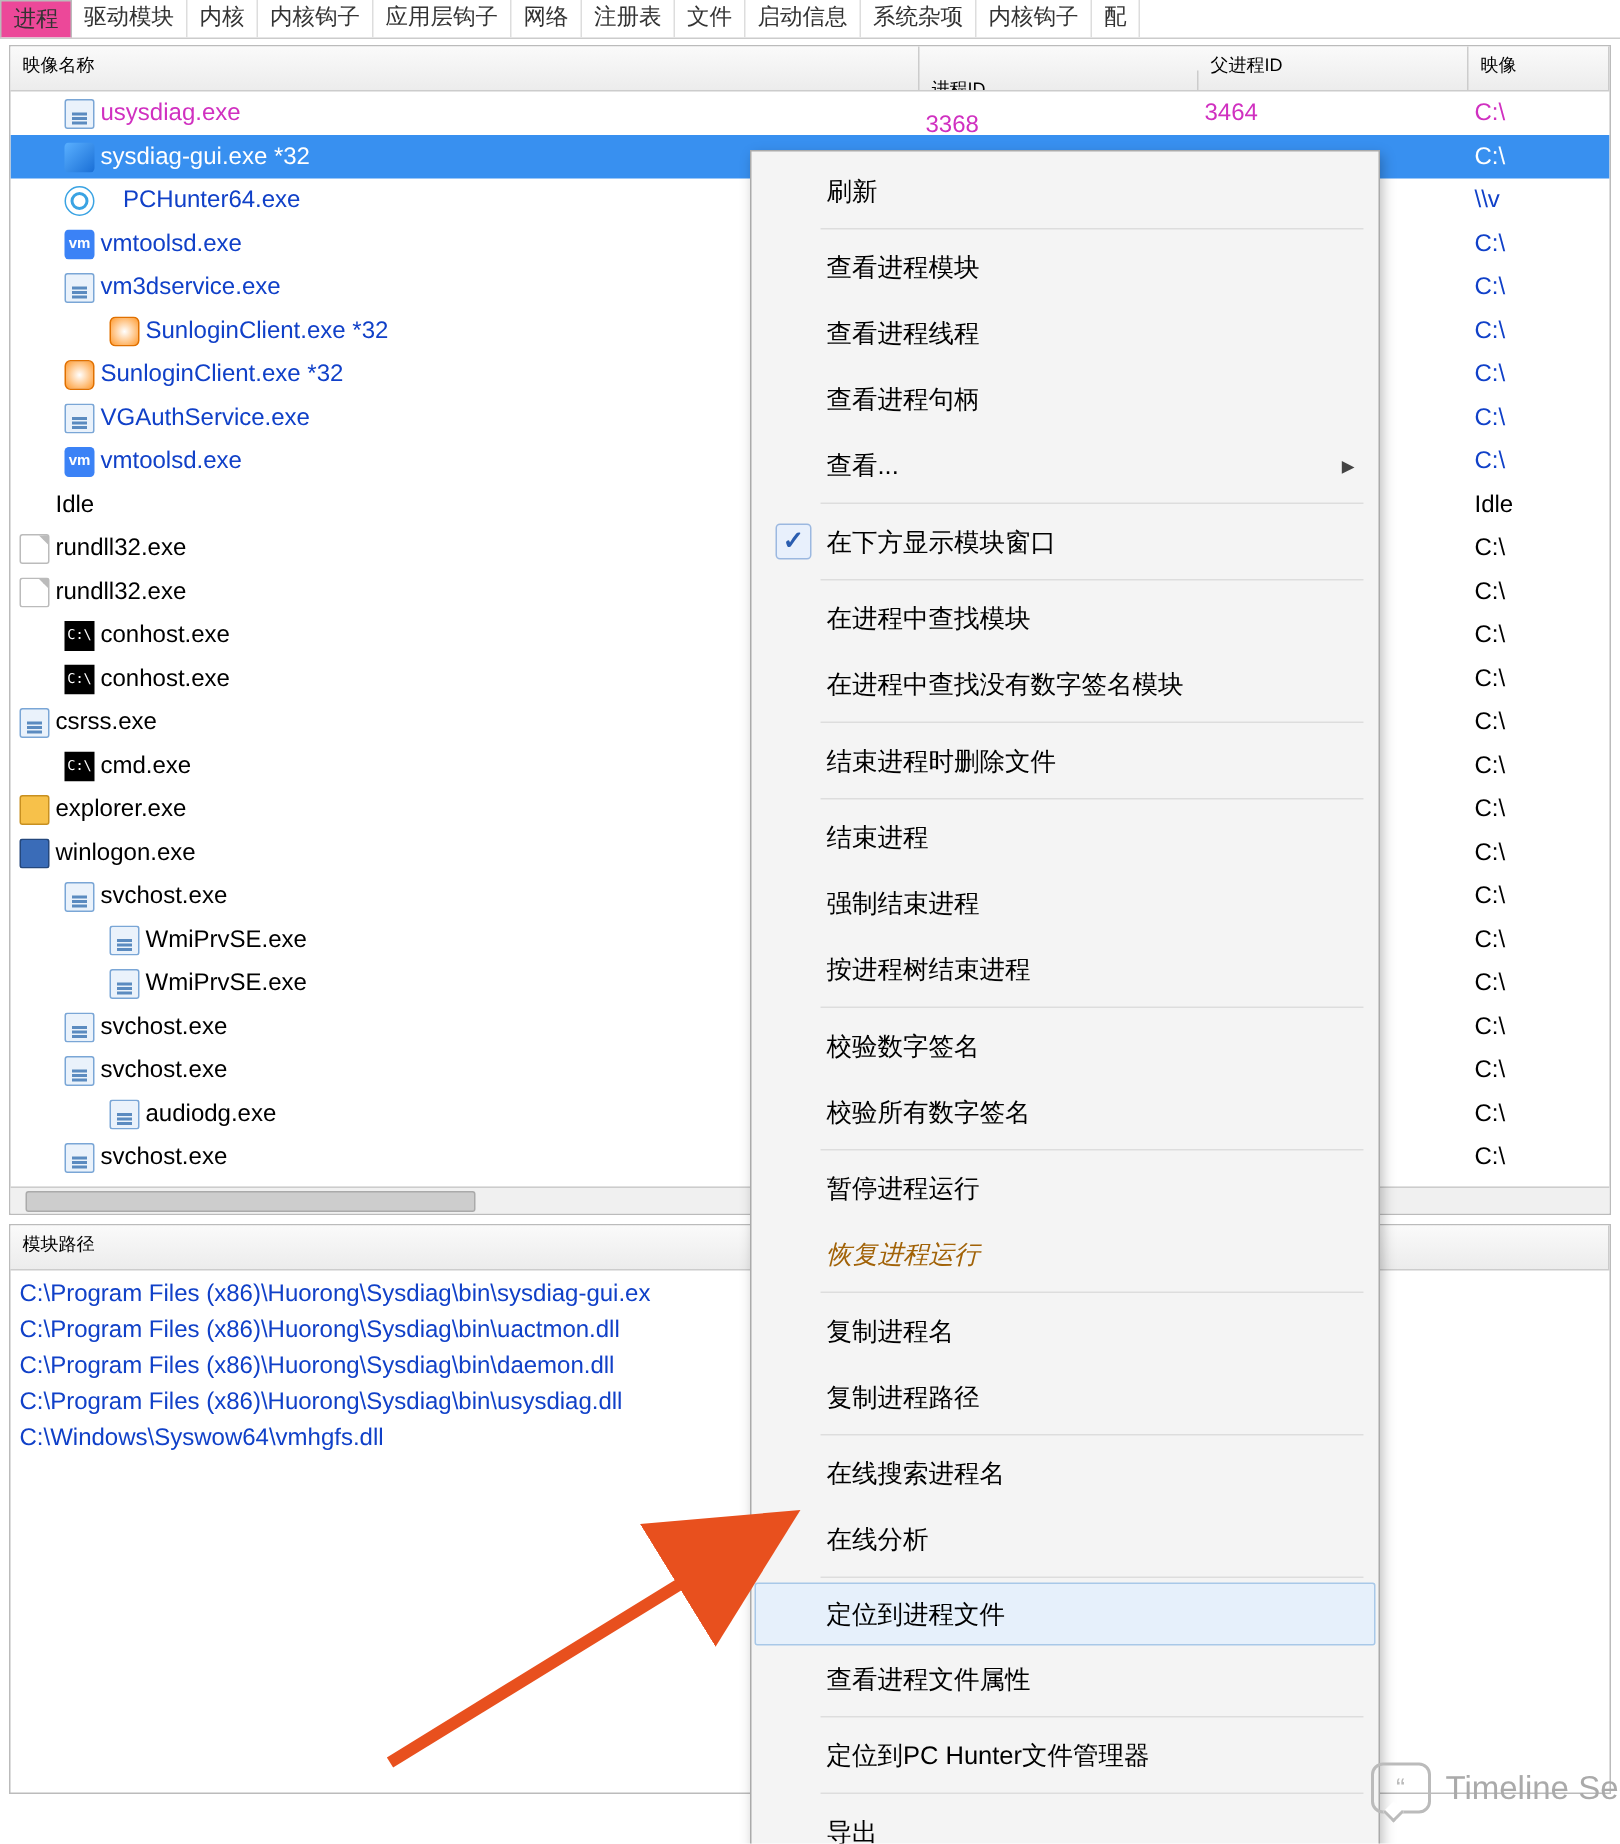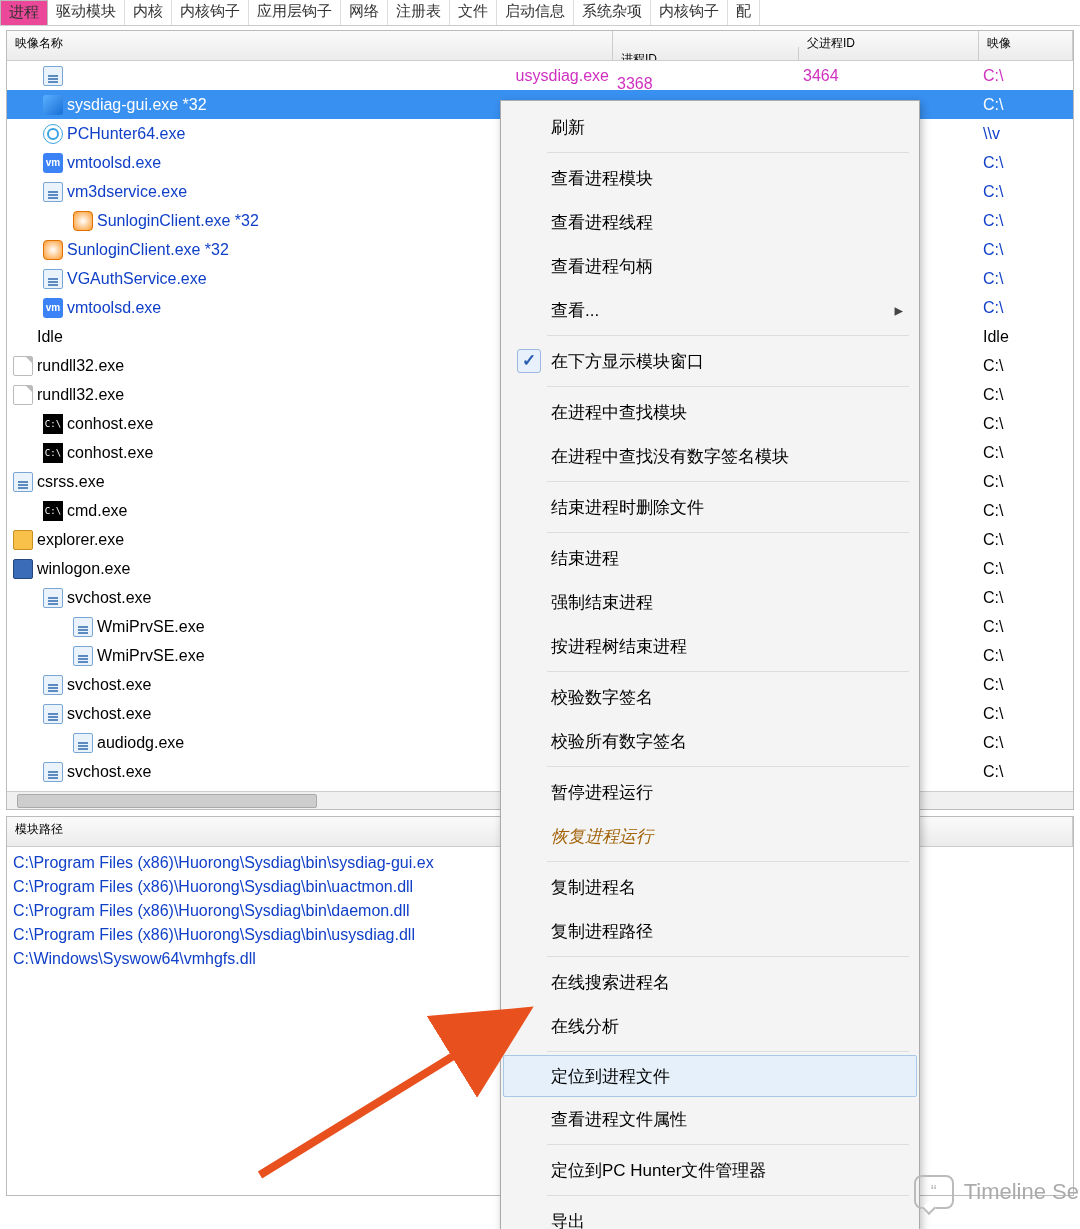--- a/index.html
+++ b/index.html
@@ -76,39 +76,39 @@
 
 <div class="upper">
   <div class="hdr">
     <div class="hcell c-name">映像名称</div>
     <div class="hcell c-pid">进程ID</div>
     <div class="hcell c-ppid">父进程ID</div>
     <div class="hcell c-path">映像</div>
   </div>
   <div class="rows" id="rows">
       <div class="row">
-        <div class="cell c-name" style="padding-left: 36px; justify-content: space-between;">
+        <div class="cell c-name" style="padding-left: 36px;">
           <span class="ico ico-generic"></span>
           <span class="pnk">usysdiag.exe</span>
         </div>
         <div class="cell c-pid"><span class="pnk">3368</span></div>
         <div class="cell c-ppid"><span class="pnk">3464</span></div>
         <div class="cell c-path"><span class="pnk">C:\</span></div>
       </div>
       <div class="row selected">
         <div class="cell c-name" style="padding-left: 36px;">
           <span class="ico ico-gui"></span>
           <span class="txt-white">sysdiag-gui.exe *32</span>
         </div>
         <div class="cell c-pid"><span class="txt-white"></span></div>
         <div class="cell c-ppid"><span class="txt-white"></span></div>
         <div class="cell c-path"><span class="txt-white">C:\</span></div>
       </div>
       <div class="row">
-        <div class="cell c-name" style="padding-left: 36px;">
+        <div class="cell c-name" style="padding-left: 36px; gap: 15px;">
           <span class="ico ico-pc"></span>
           <span class="blu">PCHunter64.exe</span>
         </div>
         <div class="cell c-pid"><span class="blu"></span></div>
         <div class="cell c-ppid"><span class="blu"></span></div>
         <div class="cell c-path"><span class="blu">\\v</span></div>
       </div>
       <div class="row">
         <div class="cell c-name" style="padding-left: 36px;">
           <span class="ico ico-vm">vm</span>

